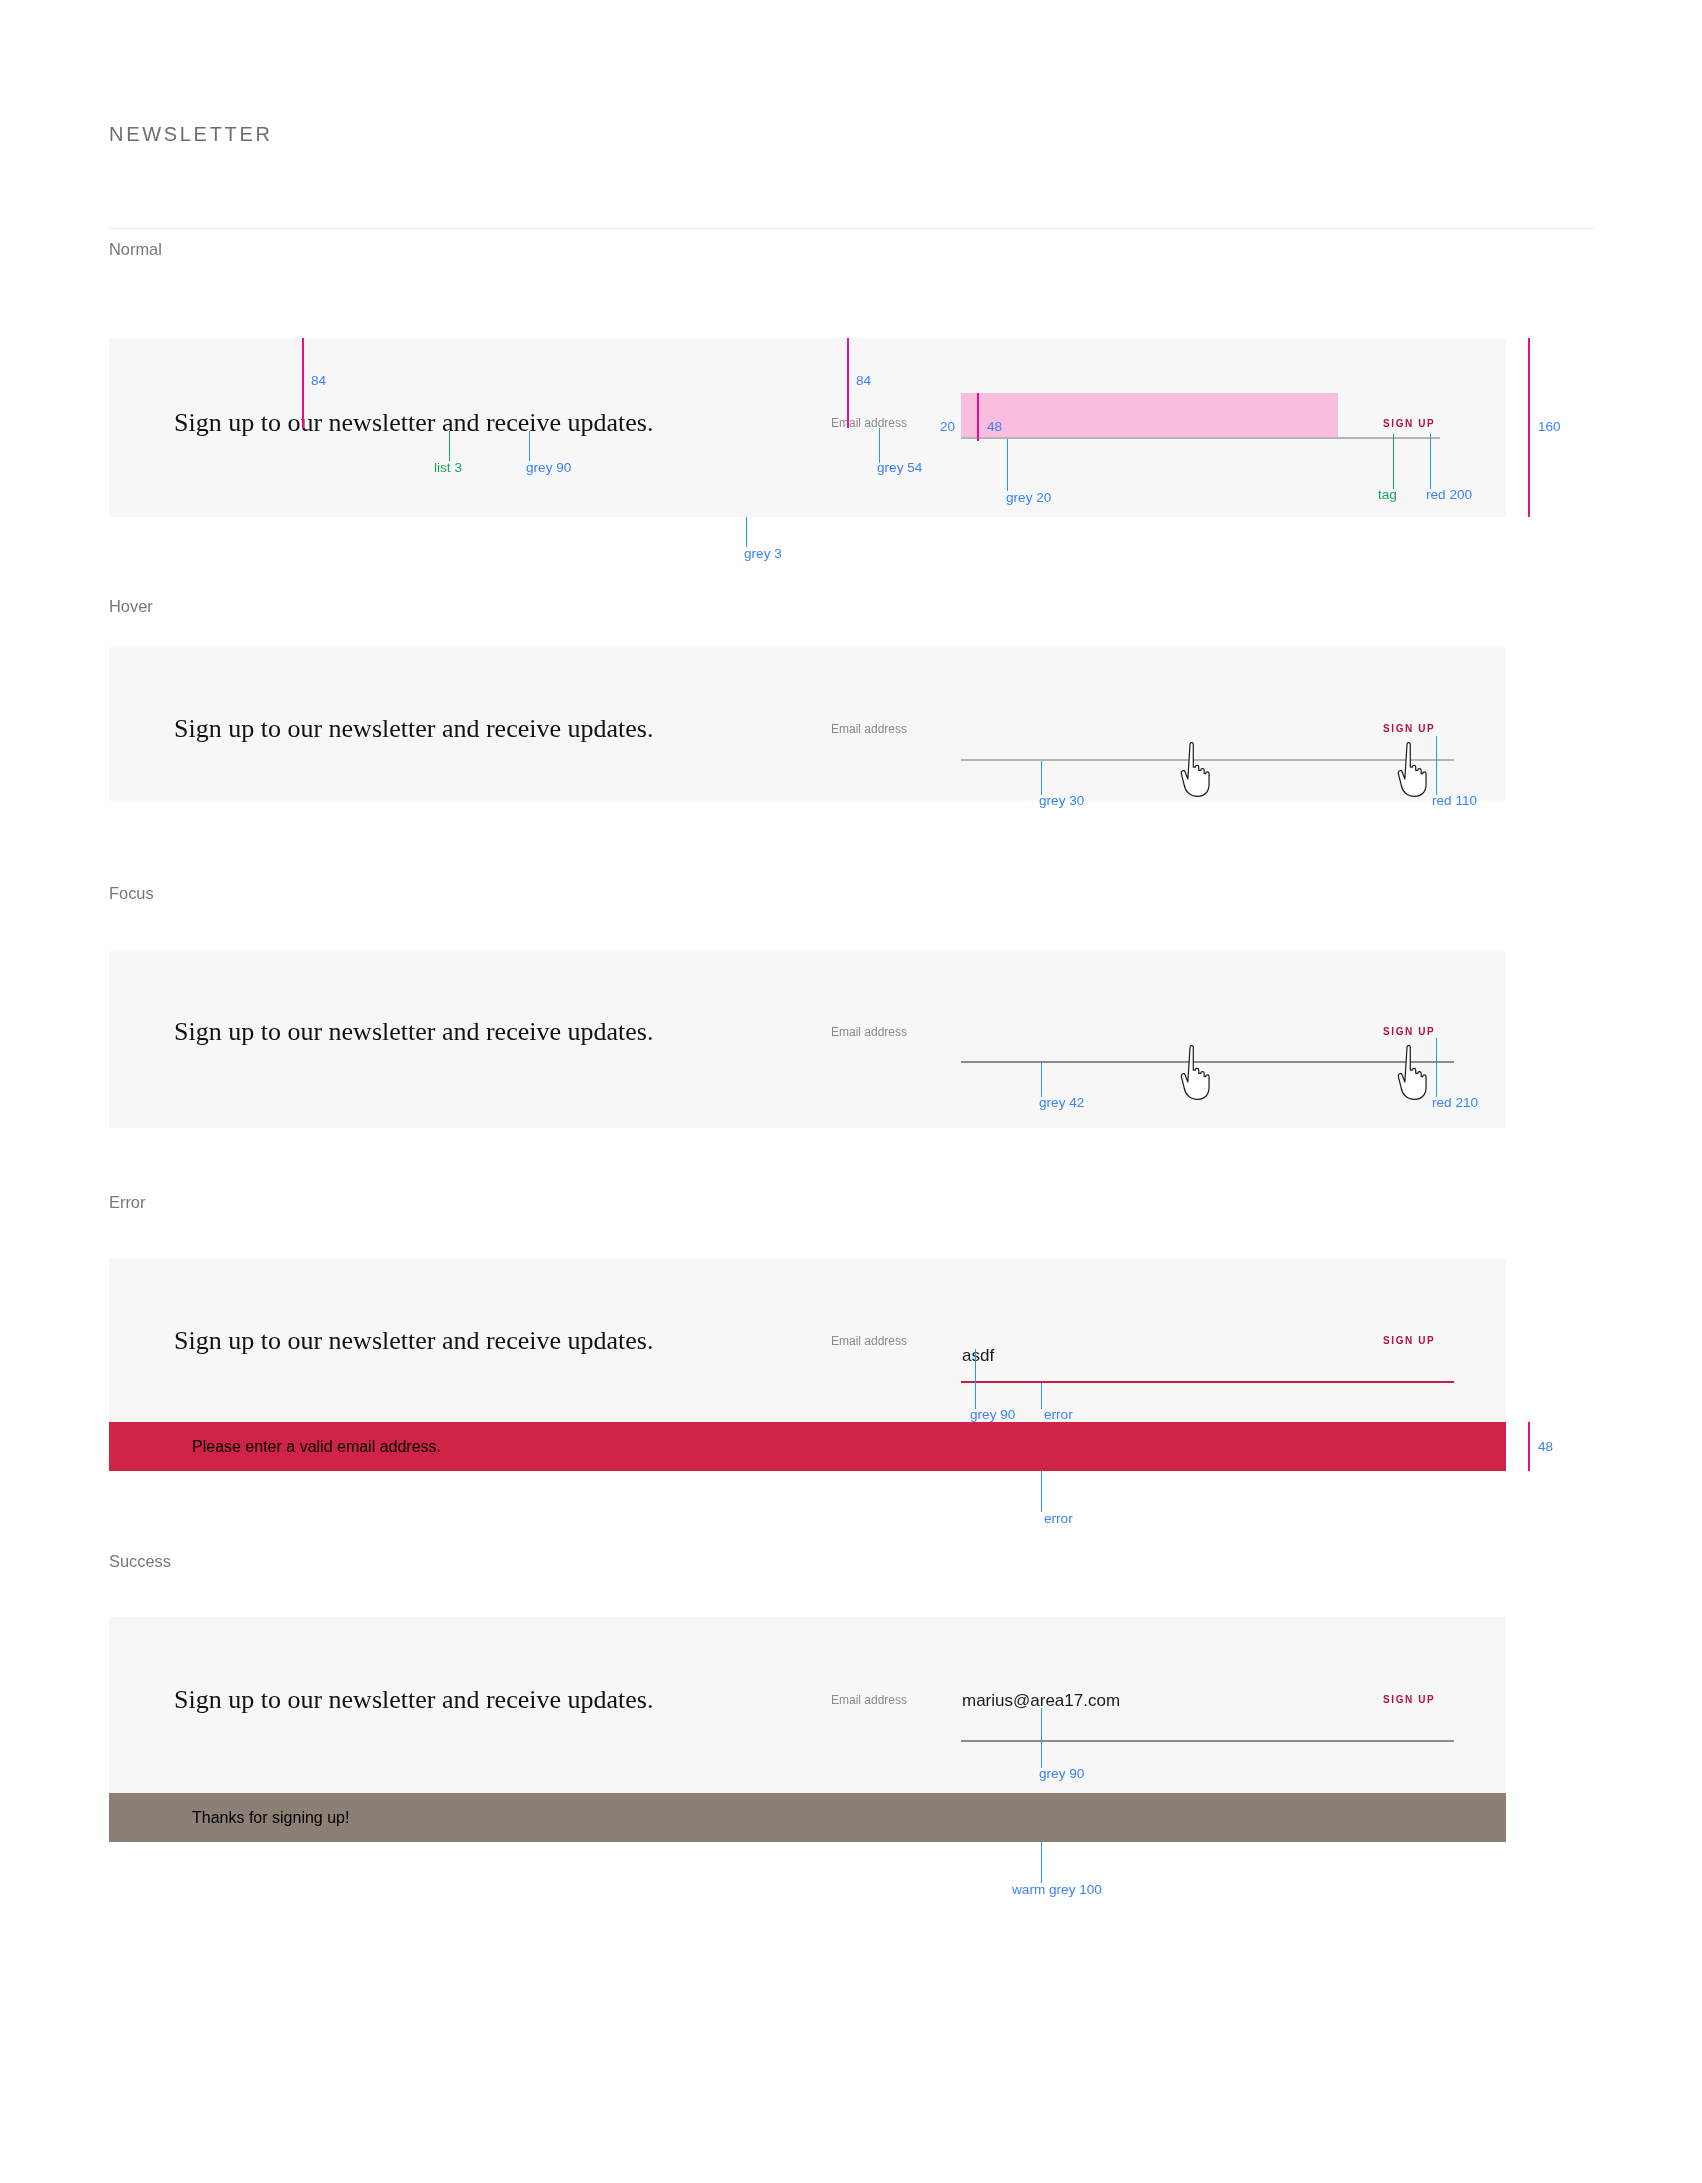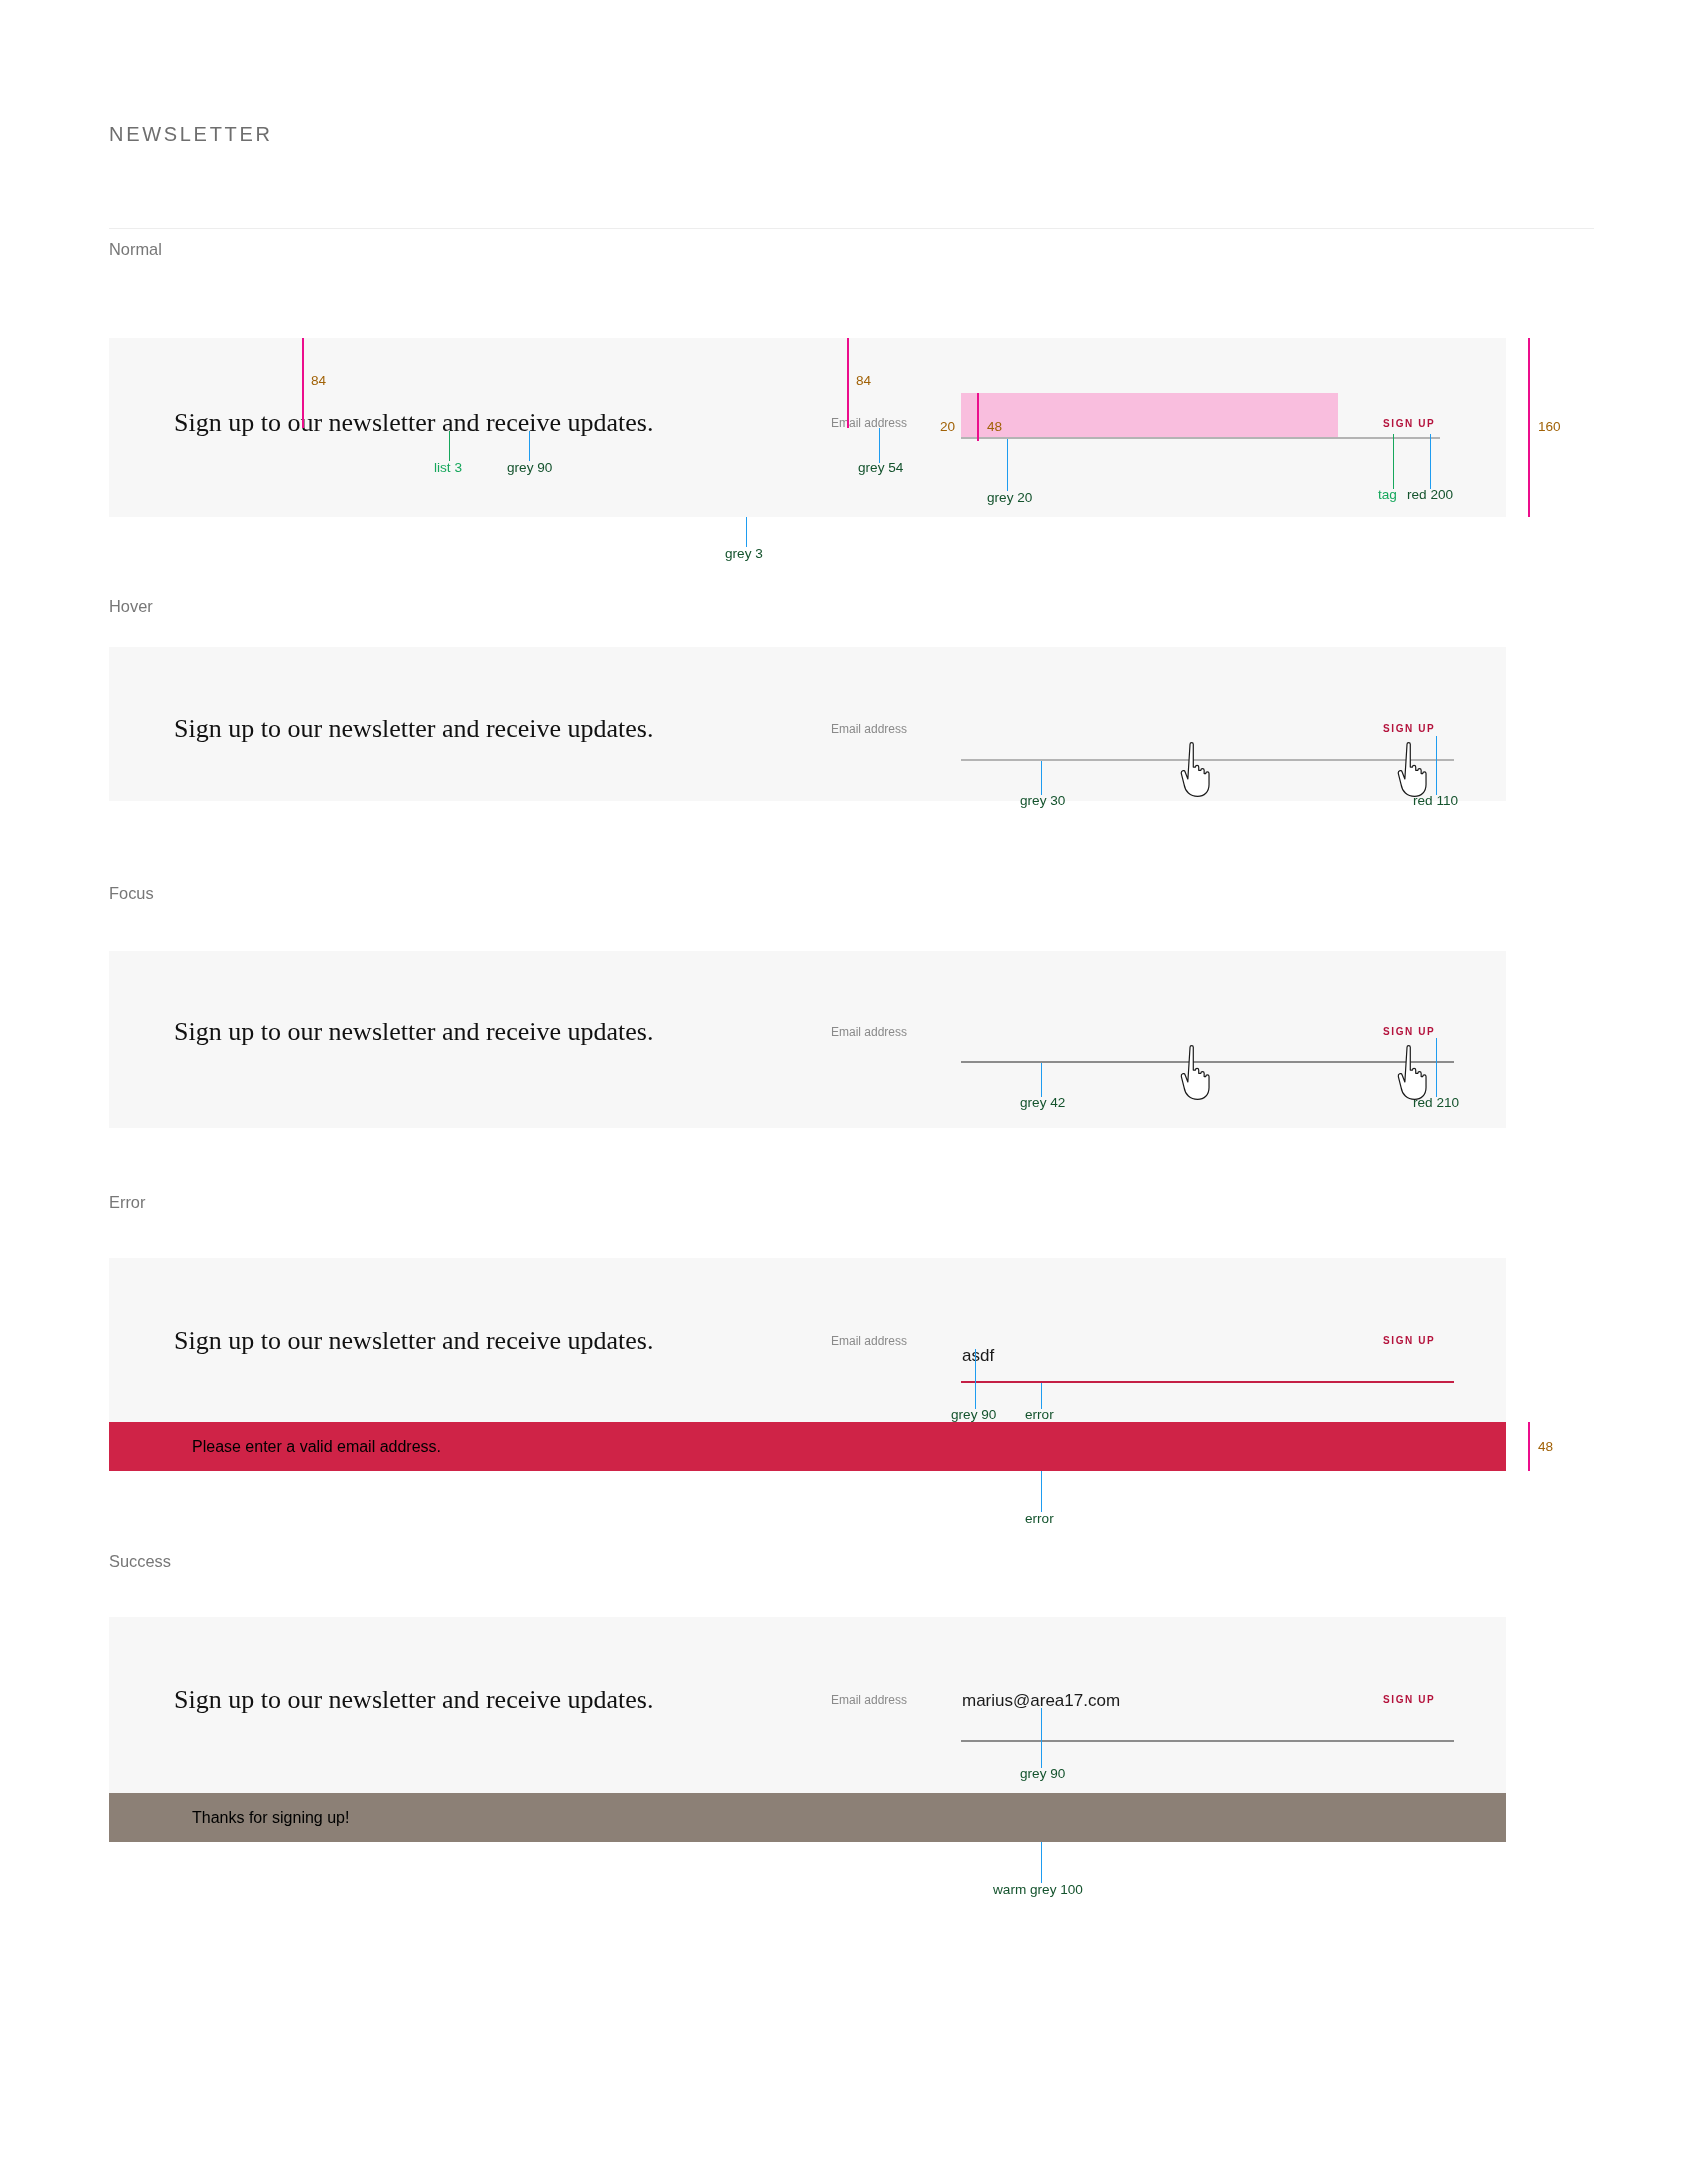--- a/index.html
+++ b/index.html
@@ -109,23 +109,23 @@
   }
   .lead.blue    { background:#1e9cf0; }
   .lead.green   { background:#16a75c; }
   .lead.magenta { background:#ec0d8c; width:1.6px; }
 
   .anno {
     position:absolute;
     font-size:13.6px;
     white-space:nowrap;
   }
-  .anno.blue    { color:#14532d; }
+  .anno.blue    { color:#3b82f6;margin-left:19px; }
   .anno.green   { color:#16a75c; }
-  .anno.magenta { color:#a16207; }
+  .anno.magenta { color:#3b82f6; }
 
   
   .pink-box {
     position:absolute;
     background:#f9bede;
   }
 
   
   .cursor-icon {
     position:absolute;

